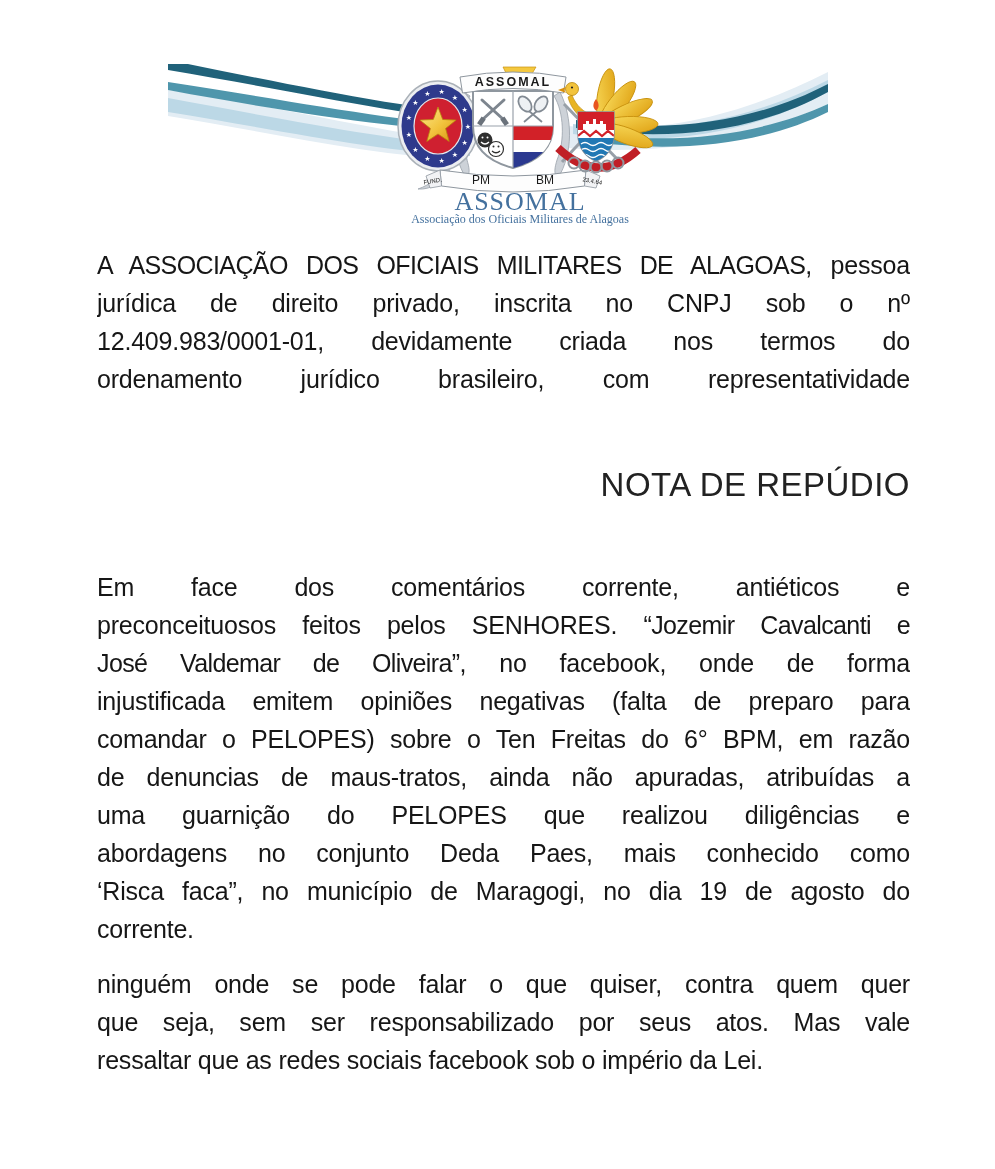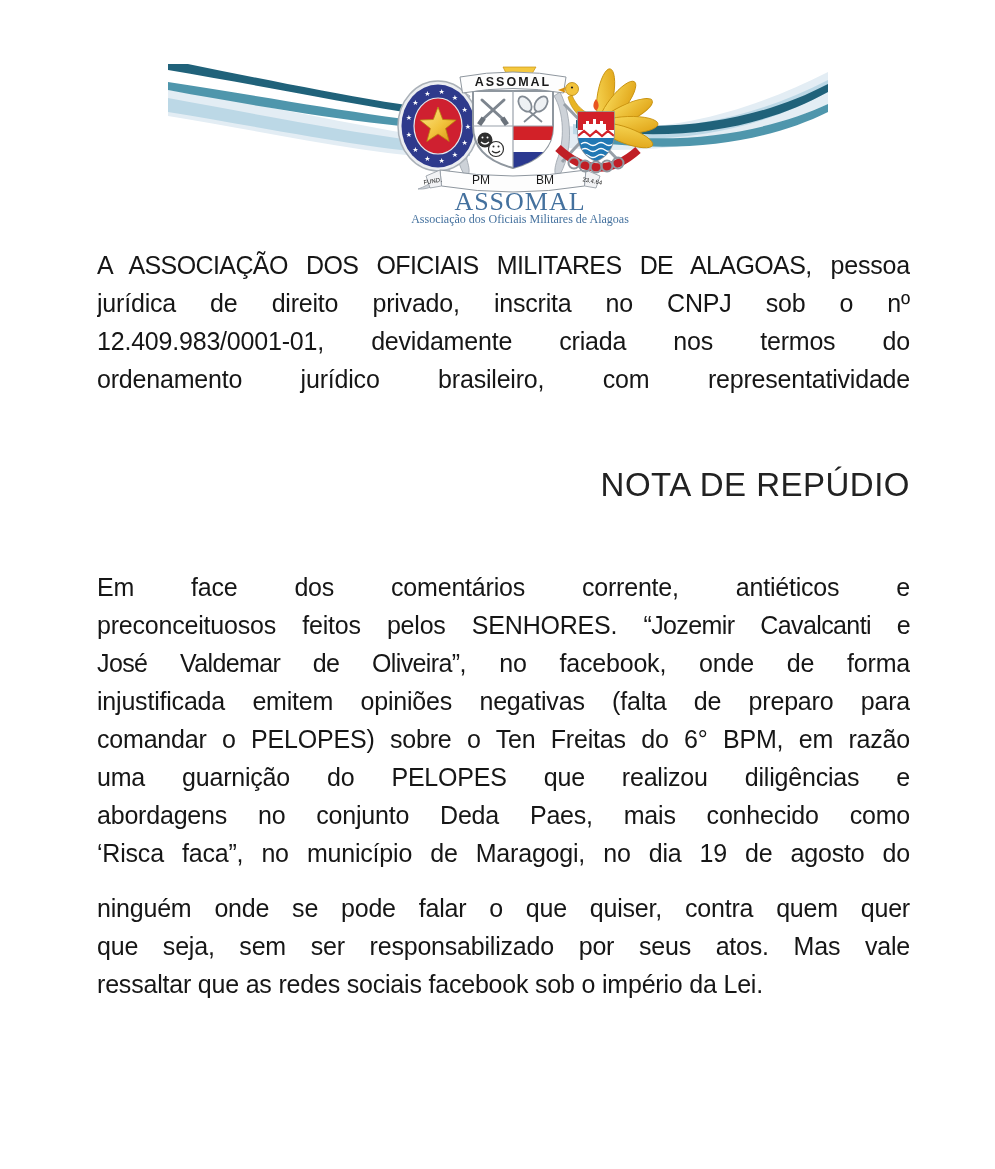--- a/index.html
+++ b/index.html
@@ -195,23 +195,25 @@
         <div class="line"><span>12.409.983/0001-01, devidamente criada nos termos do</span></div>
         <div class="line"><span>ordenamento jurídico brasileiro, com representatividade</span></div>
       </div>
       <h1 class="doc-title">NOTA DE REPÚDIO</h1>
       <div class="paragraph">
         <div class="line"><span>Em face dos comentários corrente, antiéticos e</span></div>
         <div class="line"><span>preconceituosos feitos pelos SENHORES. </span><span class="seg-bold">“Jozemir Cavalcanti e</span></div>
         <div class="line"><span class="seg-bold">José Valdemar de Oliveira”</span><span>, no facebook, onde de forma</span></div>
         <div class="line"><span>injustificada emitem opiniões negativas (falta de preparo para</span></div>
         <div class="line"><span>comandar o PELOPES) sobre o Ten Freitas do 6° BPM, em razão</span></div>
+        <div class="line"><span>de denuncias de maus-tratos, ainda não apuradas, atribuídas a</span></div>
         <div class="line"><span>uma guarnição do PELOPES que realizou diligências e</span></div>
         <div class="line"><span>abordagens no conjunto Deda Paes, mais conhecido como</span></div>
         <div class="line"><span>‘Risca faca”, no município de Maragogi, no dia 19 de agosto do</span></div>
+        <div class="line last"><span>corrente.</span></div>
       </div>
       <div class="paragraph">
         <div class="line"><span>ninguém onde se pode falar o que quiser, contra quem quer</span></div>
         <div class="line"><span>que seja, sem ser responsabilizado por seus atos. Mas vale</span></div>
         <div class="line last"><span>ressaltar que as redes sociais facebook sob o império da Lei.</span></div>
       </div>
     </main>
 
 </div>
 

